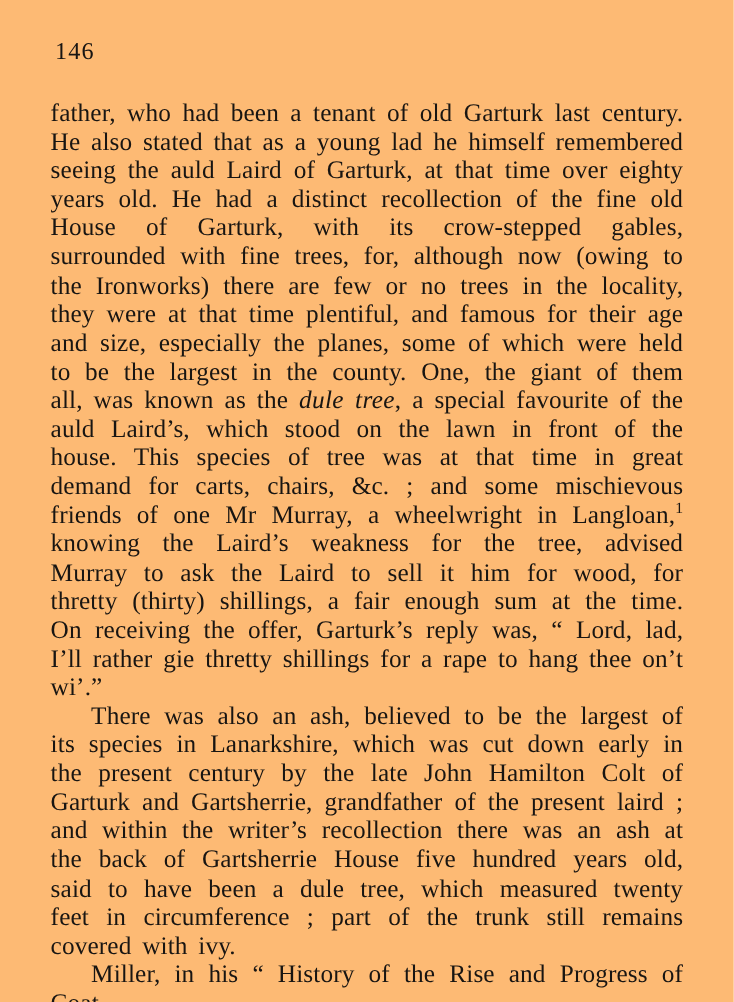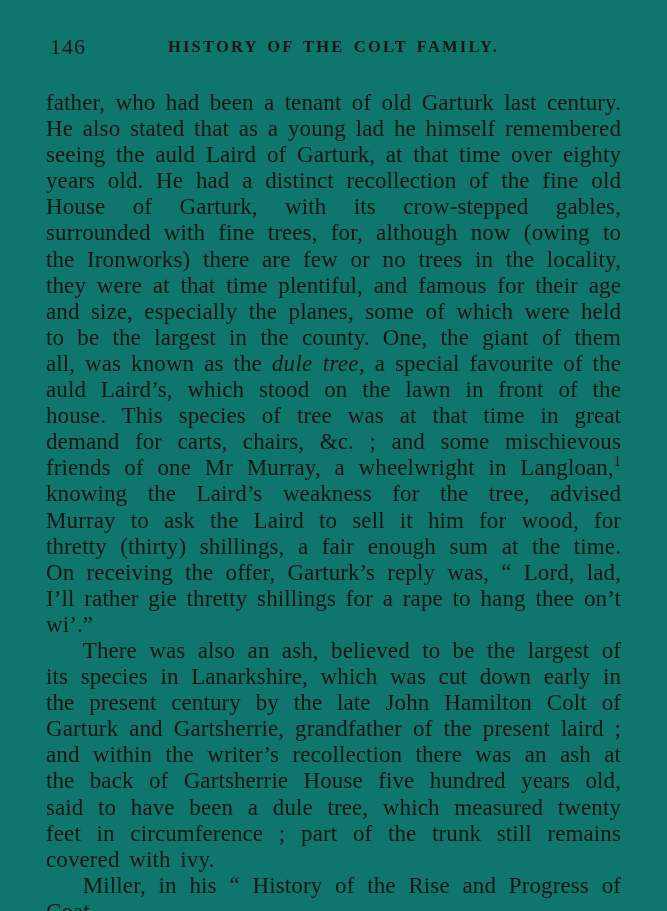--- a/index.html
+++ b/index.html
@@ -13,21 +13,21 @@
     overflow: hidden;
     font-family: "Liberation Serif", "DejaVu Serif", serif;
     color: #181512;
     position: relative;
   }
   .page {
     box-sizing: border-box;
     width: 667px;
     height: 911px;
     padding: 34px 46px 24px 46px;
-    background: #0f766e;
+    background: #fdba74;
   }
   .running-header {
     position: relative;
     height: 30px;
     margin-bottom: 26px;
   }
   .page-number {
     position: absolute;
     left: 4px;
     top: 0;
@@ -76,21 +76,20 @@
     display: block;
   }
 </style>
 </head>
 <body>
 
 <div class="page">
 
   <div class="running-header">
     <span class="page-number">146</span>
-    <span class="header-title">HISTORY OF THE COLT FAMILY.</span>
   </div>
 
   <div class="body-text">
     <p><span>father, who had been a tenant of old Garturk last century. He also stated that as a young lad he himself remembered seeing the auld Laird of Garturk, at that time over eighty years old.  He had a distinct recollection of the fine old House of Garturk, with its crow-stepped gables, surrounded with fine trees, for, although now (owing to the Ironworks) there are few or no trees in the locality, they were at that time plentiful, and famous for their age and size, especially the planes, some of which were held to be the largest in the county.  One, the giant of them all, was known as the </span><i>dule tree</i><span>, a special favourite of the auld Laird’s, which stood on the lawn in front of the house.  This species of tree was at that time in great demand for carts, chairs, &amp;c. ; and some mischievous friends of one Mr Murray, a wheelwright in Langloan,</span><sup>1</sup><span> knowing the Laird’s weakness for the tree, advised Murray to ask the Laird to sell it him for wood, for thretty (thirty) shillings, a fair enough sum at the time.  On receiving the offer, Garturk’s reply was, “ Lord, lad, I’ll rather gie thretty shillings for a rape to hang thee on’t wi’.”</span></p>
     <p class="indented"><span>There was also an ash, believed to be the largest of its species in Lanarkshire, which was cut down early in the present century by the late John Hamilton Colt of Garturk and Gartsherrie, grandfather of the present laird ; and within the writer’s recollection there was an ash at the back of Gartsherrie House five hundred years old, said to have been a dule tree, which measured twenty feet in circumference ; part of the trunk still remains covered with ivy.</span></p>
     <p class="indented"><span>Miller, in his “ History of the Rise and Progress of Coat-</span></p>
   </div>
 
 
 </div>

